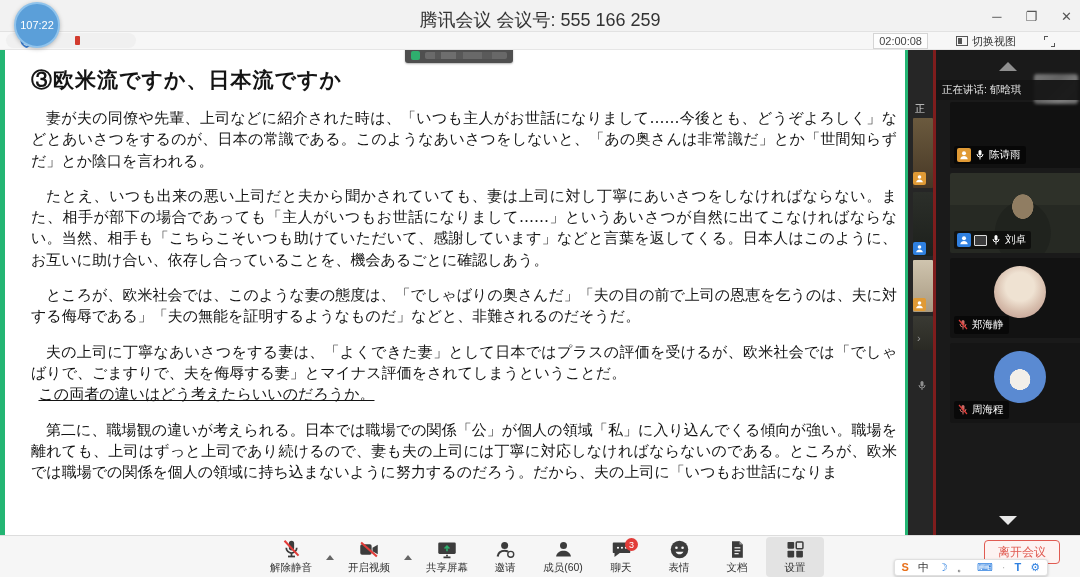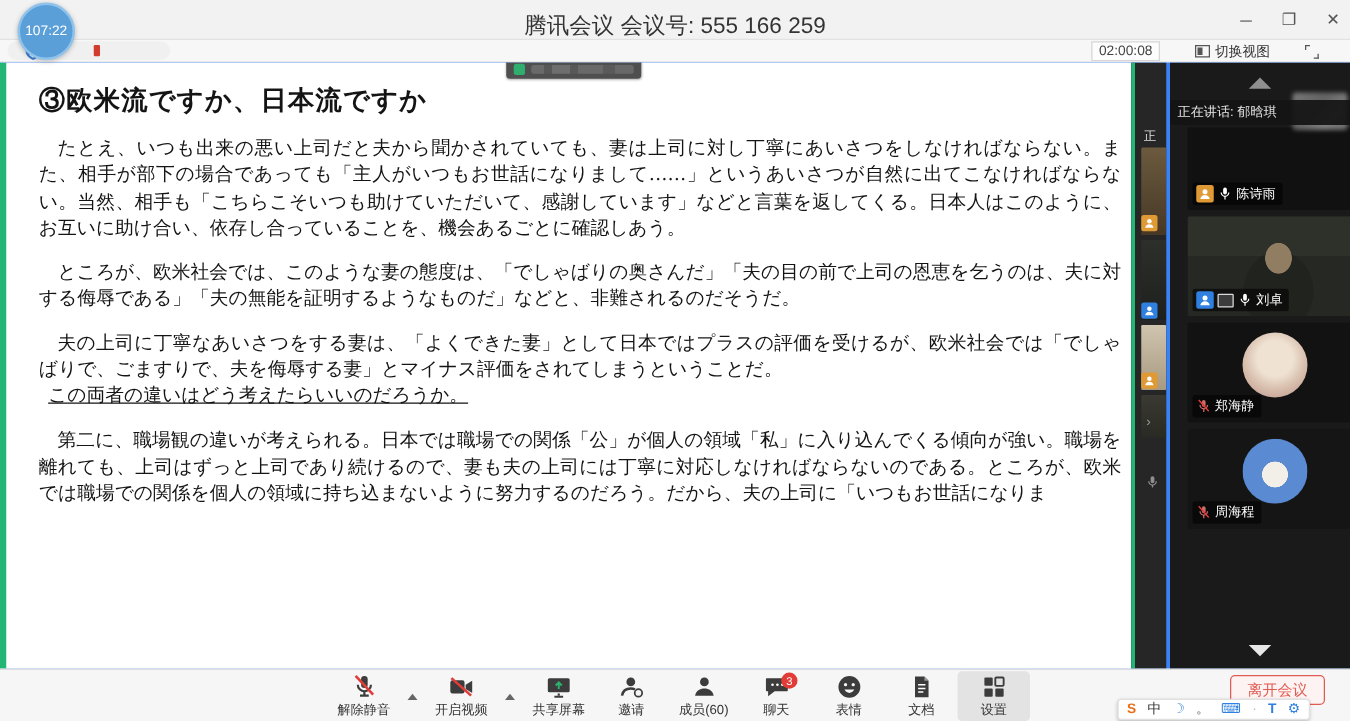--- a/index.html
+++ b/index.html
@@ -25,21 +25,21 @@
   .sv-icon:before { content:""; position:absolute; left:1px; top:1px; width:4px; height:6px; background:#555; }
   .fs-icon { width:11px; height:11px; position:relative; }
   .fs-icon:before, .fs-icon:after { content:""; position:absolute; width:3px; height:3px; border:1.5px solid #555; }
   .fs-icon:before { left:0; top:0; border-right:none; border-bottom:none; }
   .fs-icon:after { right:0; bottom:0; border-left:none; border-top:none; }
 
   
   .timer-bubble { position:absolute; left:14px; top:2px; width:46px; height:46px; border-radius:50%; background:#5b9fd9; border:2px solid #8fc3ec; color:#fff; font-size:11px; display:flex; align-items:center; justify-content:center; z-index:50; box-shadow:0 1px 4px rgba(0,0,0,.25); }
 
   
-  .content { position:absolute; left:0; top:50px; width:1080px; height:485px; background:#3b82f6; overflow:hidden; }
+  .content { position:absolute; left:0; top:50px; width:1080px; height:485px; background:#7f1d1d; overflow:hidden; }
 
   .doc { position:absolute; left:0; top:0; width:905px; height:485px; background:#fff; border-left:5px solid #23b573; padding:16px 8px 0 26px; overflow:hidden; font-family:"DejaVu Serif","Liberation Serif",serif; color:#141414; }
   .doc h1 { font-size:21px; font-weight:bold; letter-spacing:1px; margin-bottom:8px; }
   .doc p { font-size:15px; line-height:1.42; text-align:justify; text-indent:1em; margin-top:14px; }
   .doc p.cont { margin-top:0; text-indent:0.5em;text-decoration:underline; }
 
   .share-pill { position:absolute; left:405px; top:-3px; width:108px; height:16px; background:#4f4f4f; border-radius:3px; display:flex; align-items:center; padding:0 6px; gap:5px; z-index:5; box-shadow:0 1px 2px rgba(0,0,0,.3); }
   .share-pill .dot { width:9px; height:9px; background:#2faf6e; border-radius:2px; }
   .share-pill .smudge { flex:1; height:7px; background:linear-gradient(90deg,#6a6a6a 0 12%,#575757 12% 20%,#6e6e6e 20% 38%,#585858 38% 46%,#696969 46% 70%,#5a5a5a 70% 82%,#686868 82%); border-radius:2px; }
 
@@ -131,20 +131,21 @@
   </div>
 
   <div class="timer-bubble">
     <span>107:22</span>
   </div>
 
   <div class="content">
 
     <div class="doc">
       <h1>③欧米流ですか、日本流ですか</h1>
+      <p>妻が夫の同僚や先輩、上司などに紹介された時は、「いつも主人がお世話になりまして……今後とも、どうぞよろしく」などとあいさつをするのが、日本の常識である。このようなあいさつをしないと、「あの奥さんは非常識だ」とか「世間知らずだ」とか陰口を言われる。</p>
       <p>たとえ、いつも出来の悪い上司だと夫から聞かされていても、妻は上司に対し丁寧にあいさつをしなければならない。また、相手が部下の場合であっても「主人がいつもお世話になりまして……」というあいさつが自然に出てこなければならない。当然、相手も「こちらこそいつも助けていただいて、感謝しています」などと言葉を返してくる。日本人はこのように、お互いに助け合い、依存し合っていることを、機会あるごとに確認しあう。</p>
       <p>ところが、欧米社会では、このような妻の態度は、「でしゃばりの奥さんだ」「夫の目の前で上司の恩恵を乞うのは、夫に対する侮辱である」「夫の無能を証明するようなものだ」などと、非難されるのだそうだ。</p>
       <p>夫の上司に丁寧なあいさつをする妻は、「よくできた妻」として日本ではプラスの評価を受けるが、欧米社会では「でしゃばりで、ごますりで、夫を侮辱する妻」とマイナス評価をされてしまうということだ。</p>
       <p class="cont">この両者の違いはどう考えたらいいのだろうか。</p>
       <p>第二に、職場観の違いが考えられる。日本では職場での関係「公」が個人の領域「私」に入り込んでくる傾向が強い。職場を離れても、上司はずっと上司であり続けるので、妻も夫の上司には丁寧に対応しなければならないのである。ところが、欧米では職場での関係を個人の領域に持ち込まないように努力するのだろう。だから、夫の上司に「いつもお世話になりま</p>
     </div>
 
     <div class="share-pill">
       <span class="dot"></span>
       <span class="smudge"></span>

